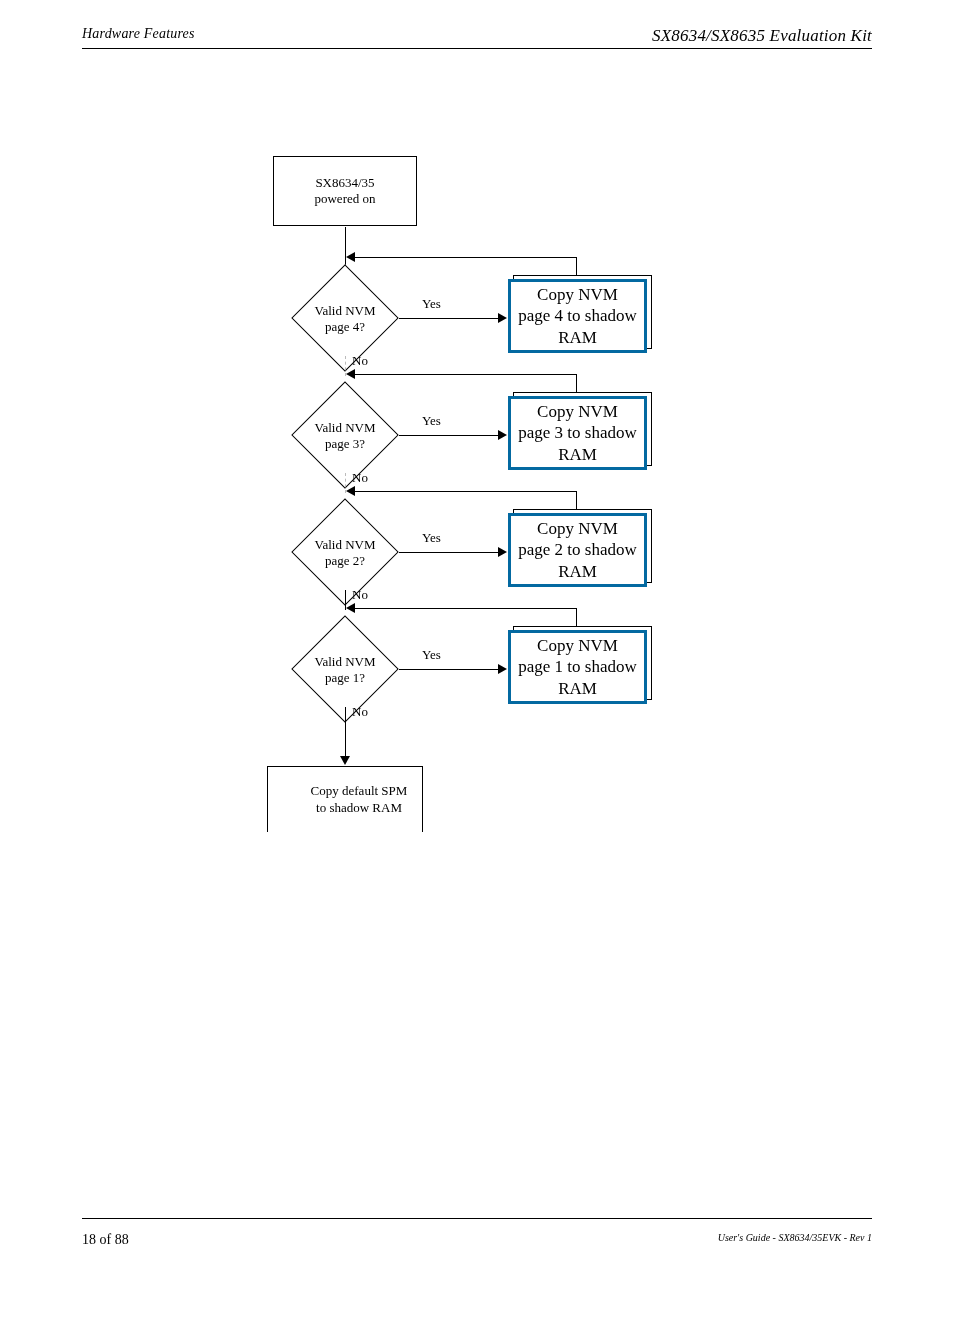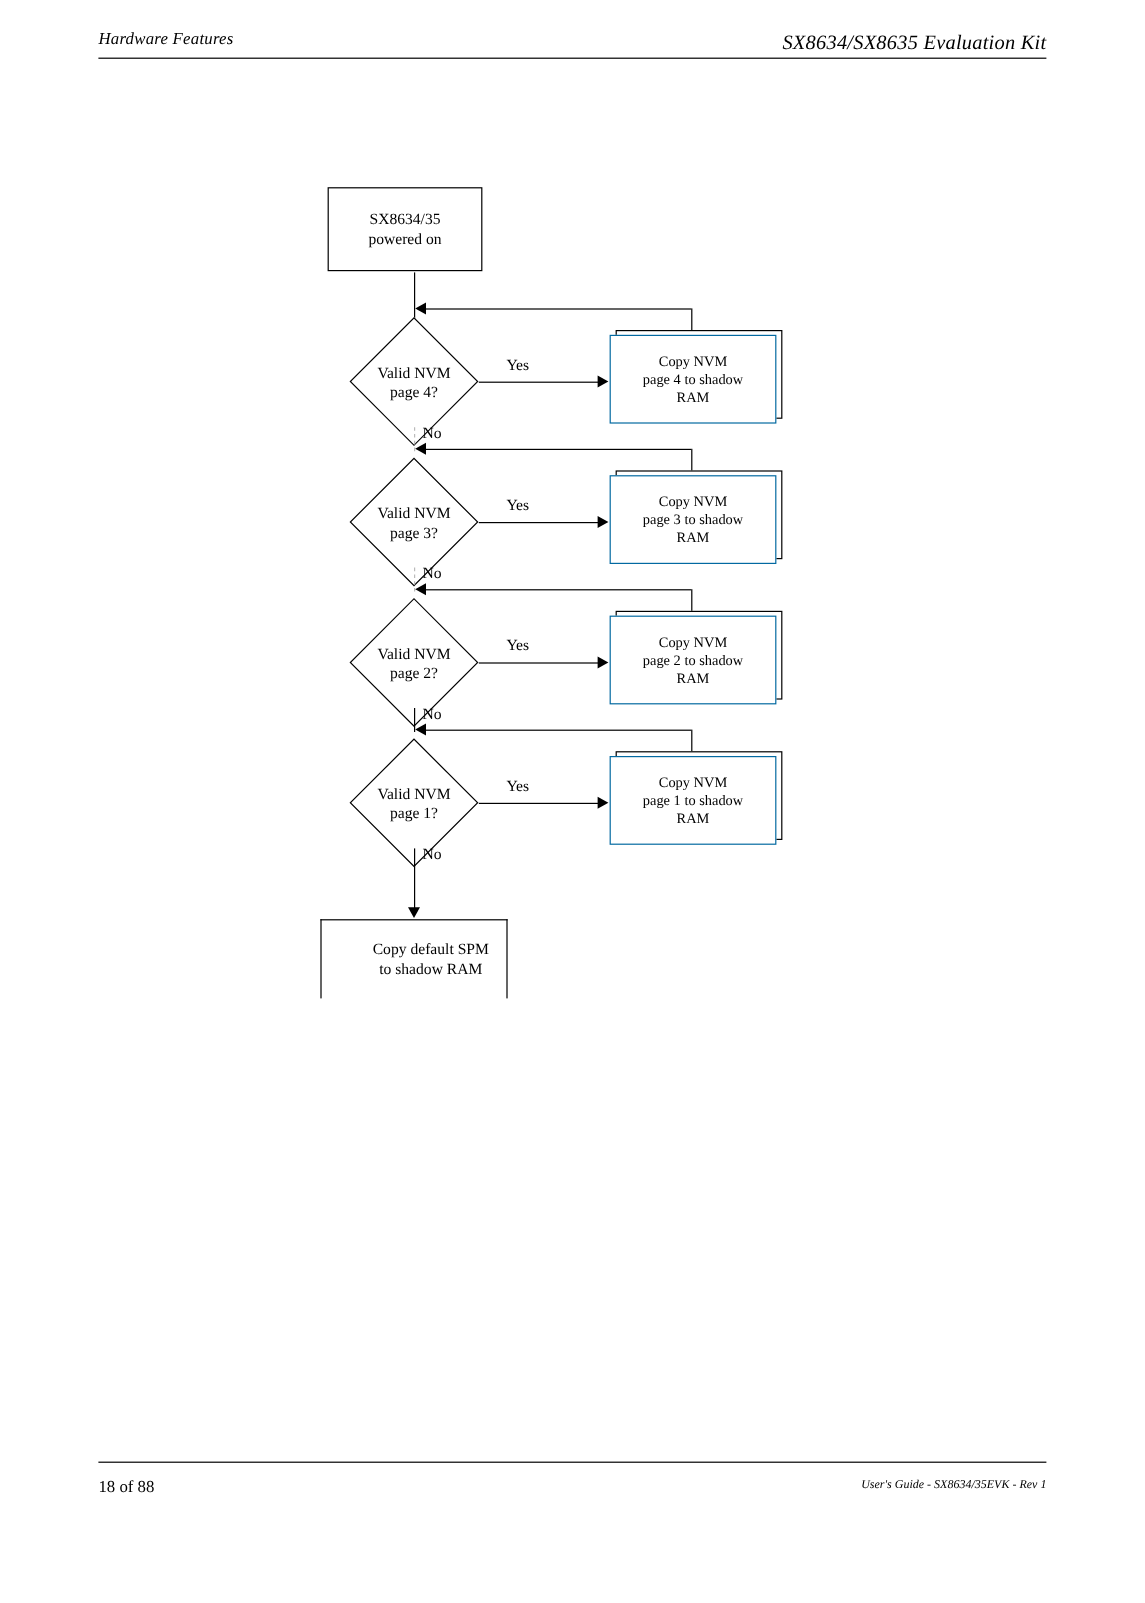--- a/index.html
+++ b/index.html
@@ -32,23 +32,23 @@
     padding: 2px 4px; box-sizing: border-box;
   }
   .proc { 
     position: absolute;
   }
   .proc .shadow {
     position: absolute; border: 1px solid #000; background: #fff;
     box-sizing: border-box;
   }
   .proc .front {
-    position: absolute; border: 1px solid #0369a1; background: #fff;
+    position: absolute; border: 3px solid #0369a1; background: #fff;
     display: flex; align-items: center; justify-content: center; text-align: center;
-    font-size: 12px; line-height: 1.25;
+    font-size: 17px; line-height: 1.25;
     box-sizing: border-box; padding: 2px 4px;
   }
 
   .diamond {
     position: absolute;
     border: 1px solid #000;
     transform: rotate(45deg);
     background: #fff;
     box-sizing: border-box;
   }
@@ -68,21 +68,21 @@
 </style>
 </head>
 <body>
 
 <div class="hr-top"></div>
 <div class="header-left">Hardware Features</div>
 <div class="header-right">SX8634/SX8635 Evaluation Kit</div>
 
 <div class="diag">
 
-  <div class="box" style="left:273px; top:156px; width:129px; height:70px; white-space:pre-line;text-align:center;">SX8634/35
+  <div class="box" style="left:273px; top:156px; width:144px; height:70px; white-space:pre-line;text-align:center;">SX8634/35
 powered on</div>
 
   <div class="vline" style="left:345px; top:227px; height:49px;"></div>
   <div class="arrow-down" style="left:340px; top:270px;"></div>
 
   <div class="hline" style="left:354px; top:257px; width:222px;"></div>
   <div class="arrow-left" style="left:346px; top:252px;"></div>
   <div class="vline" style="left:576px; top:257px; height:22px;"></div>
 
   <div class="diamond" style="left:307px; top:280px; width:76px; height:76px;"></div>

